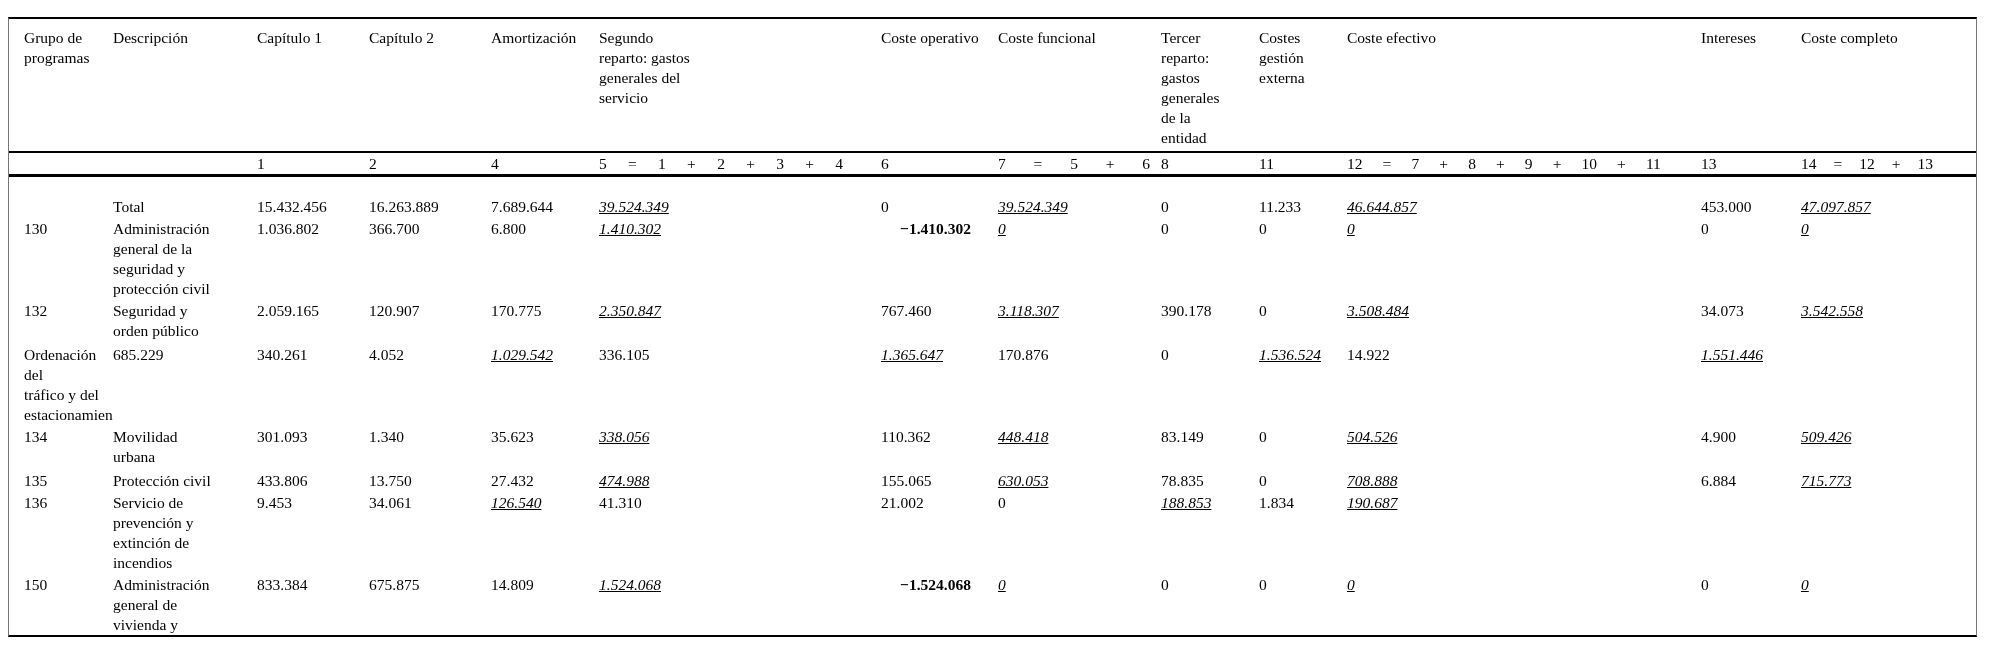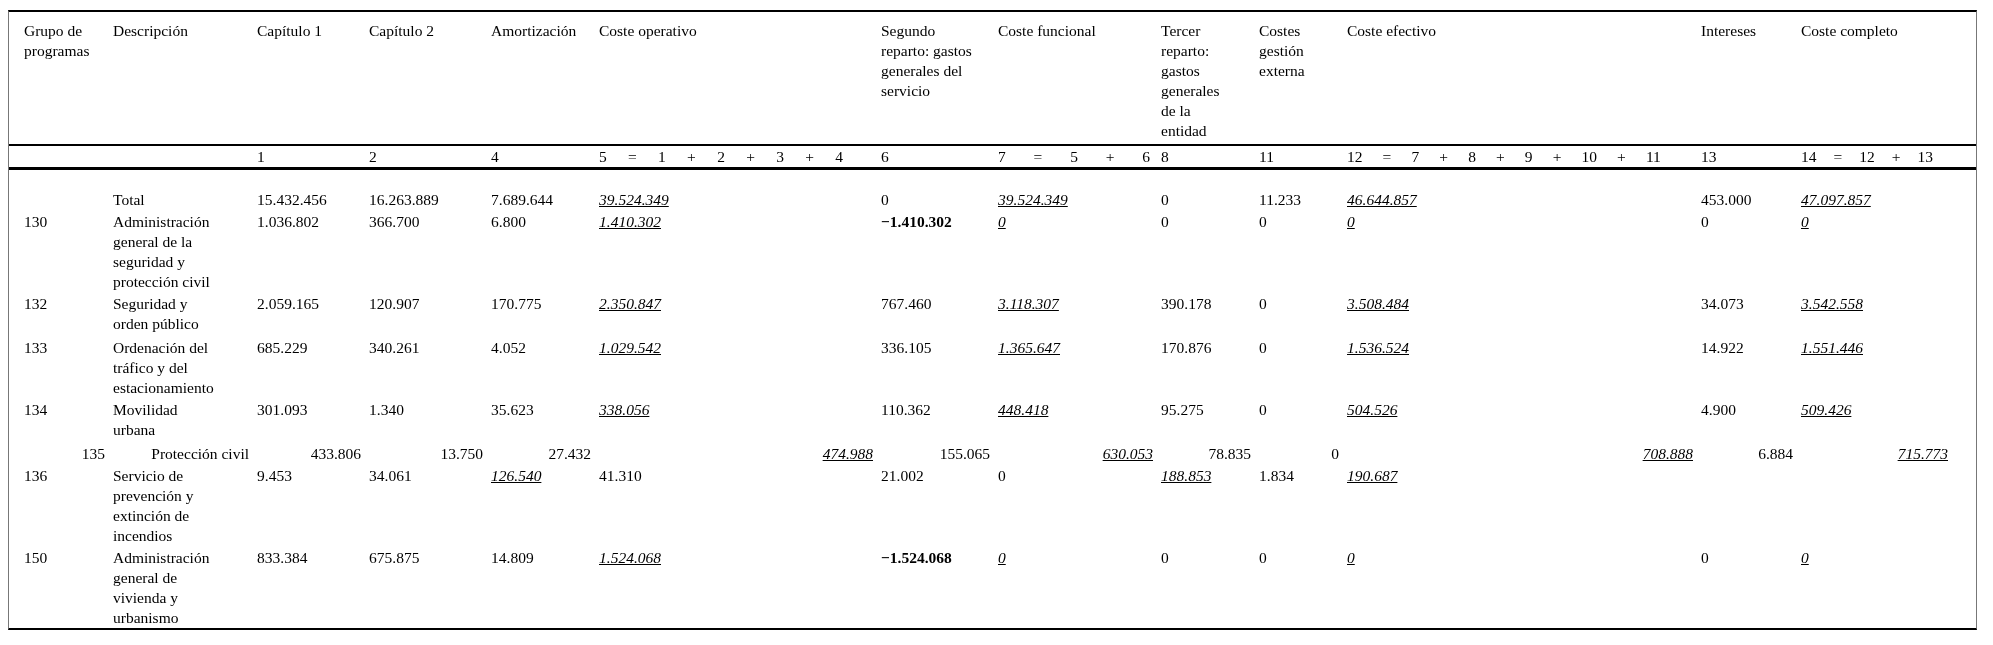--- a/index.html
+++ b/index.html
@@ -1,19 +1,19 @@
 <!DOCTYPE html>
 <html><head>
 <meta charset="utf-8">
 <style>
   html,body{margin:0;padding:0;background:#fff;}
   body{font-family:"Liberation Serif", serif;color:#000;}
   .page{position:relative;width:1993px;height:645px;background:#fff;overflow:hidden;}
   .table-wrap{
-    position:absolute;left:8px;top:10px;width:1969px;height:620px;
+    position:absolute;left:8px;top:17px;width:1969px;height:620px;
     box-sizing:border-box;
     border-top:2px solid #000;
     border-bottom:2px solid #000;
     border-left:1px solid #777;
     border-right:1px solid #777;
     overflow:hidden;
   }
   .grid-row{
     display:grid;
     padding-left:15px;
@@ -37,44 +37,44 @@
   #numbers-row .col-7 .formula{width:152px;}
   #numbers-row .col-10 .formula{width:314px;}
   #numbers-row .col-12 .formula{width:132px;align-items:flex-end;}
   
   #body-rows{padding-top:18px;}
   #body-rows .row:nth-child(1){min-height:22px;}
   #body-rows .row:nth-child(2){min-height:82px;}
   #body-rows .row:nth-child(3){min-height:44px;}
   #body-rows .row:nth-child(4){min-height:60px;}
   #body-rows .row:nth-child(5){min-height:44px;}
-  #body-rows .row:nth-child(6){min-height:22px;text-align:right;}
+  #body-rows .row:nth-child(6){min-height:22px;}
   #body-rows .row:nth-child(7){min-height:80px;}
   #body-rows .row:nth-child(8){min-height:82px;}
   #body-rows .row:nth-child(9){min-height:24px;}
   .italic{font-style:italic;text-decoration:underline;}
-  .bold{font-weight:bold;font-style:normal;}
+  .bold{font-weight:bold;font-style:normal;text-align:center;}
 </style>
 </head>
 <body>
 
 <div class="page">
   <div class="table-wrap">
     <div class="grid-row" id="header-row">
         <div class="cell col-0">Grupo de
 programas</div>
         <div class="cell col-1">Descripción</div>
         <div class="cell col-2">Capítulo 1</div>
         <div class="cell col-3">Capítulo 2</div>
         <div class="cell col-4">Amortización</div>
-        <div class="cell col-5">Coste operativo</div>
         <div class="cell col-6">Segundo
 reparto: gastos
 generales del
 servicio</div>
+        <div class="cell col-5">Coste operativo</div>
         <div class="cell col-7">Coste funcional</div>
         <div class="cell col-8">Tercer
 reparto:
 gastos
 generales
 de la
 entidad</div>
         <div class="cell col-9">Costes
 gestión
 externa</div>
@@ -141,21 +141,20 @@
           <div class="cell col-5 italic">2.350.847</div>
           <div class="cell col-6">767.460</div>
           <div class="cell col-7 italic">3.118.307</div>
           <div class="cell col-8">390.178</div>
           <div class="cell col-9">0</div>
           <div class="cell col-10 italic">3.508.484</div>
           <div class="cell col-11">34.073</div>
           <div class="cell col-12 italic">3.542.558</div>
         </div>
         <div class="grid-row row">
-          <div class="cell col-0">133</div>
           <div class="cell col-1">Ordenación del
 tráfico y del
 estacionamiento</div>
           <div class="cell col-2">685.229</div>
           <div class="cell col-3">340.261</div>
           <div class="cell col-4">4.052</div>
           <div class="cell col-5 italic">1.029.542</div>
           <div class="cell col-6">336.105</div>
           <div class="cell col-7 italic">1.365.647</div>
           <div class="cell col-8">170.876</div>
@@ -167,21 +166,21 @@
         <div class="grid-row row">
           <div class="cell col-0">134</div>
           <div class="cell col-1">Movilidad
 urbana</div>
           <div class="cell col-2">301.093</div>
           <div class="cell col-3">1.340</div>
           <div class="cell col-4">35.623</div>
           <div class="cell col-5 italic">338.056</div>
           <div class="cell col-6">110.362</div>
           <div class="cell col-7 italic">448.418</div>
-          <div class="cell col-8">95.275</div>
+          <div class="cell col-8">83.149</div>
           <div class="cell col-9">0</div>
           <div class="cell col-10 italic">504.526</div>
           <div class="cell col-11">4.900</div>
           <div class="cell col-12 italic">509.426</div>
         </div>
         <div class="grid-row row">
           <div class="cell col-0">135</div>
           <div class="cell col-1">Protección civil</div>
           <div class="cell col-2">433.806</div>
           <div class="cell col-3">13.750</div>

